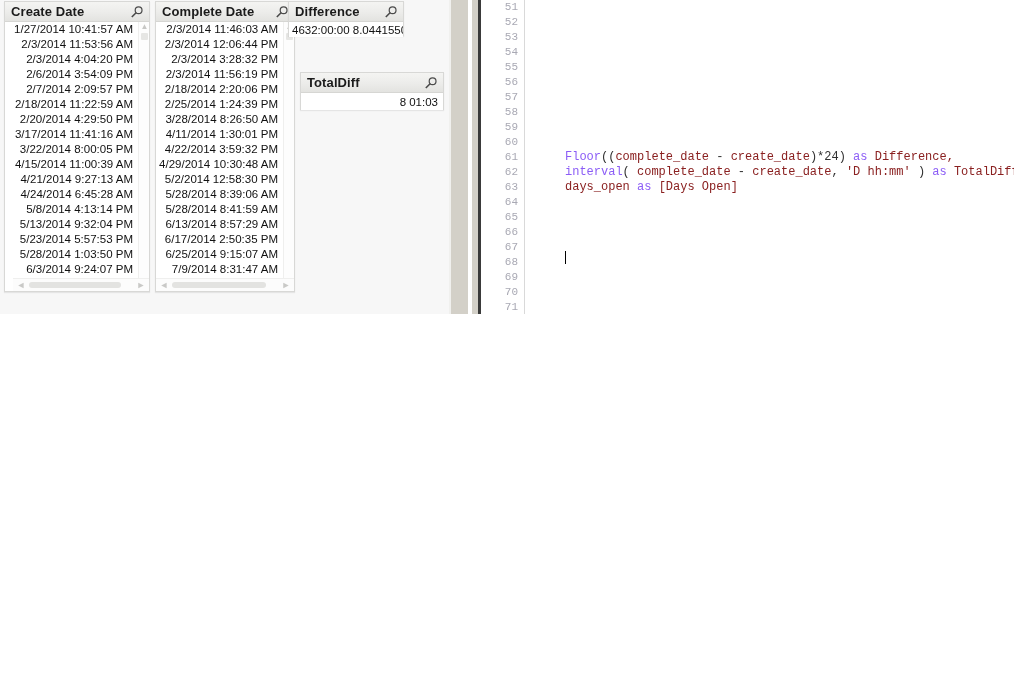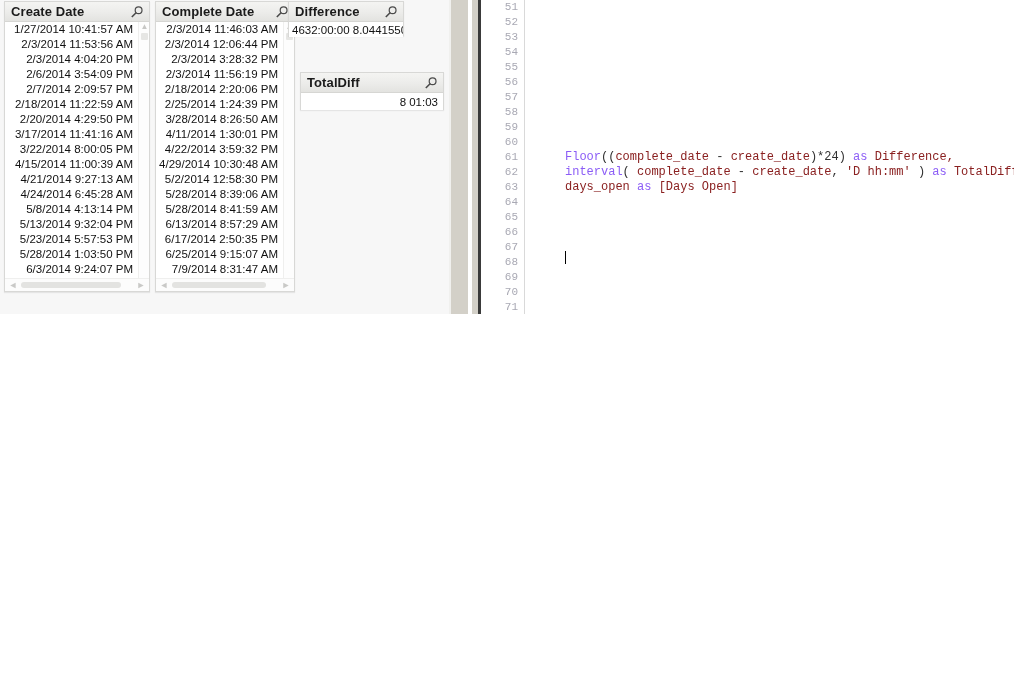--- a/index.html
+++ b/index.html
@@ -276,21 +276,21 @@
     <div class="listbox lb-create">
       <div class="lb-caption">
         <div class="lb-caption-title">Create Date</div>
         <div class="lb-search-icon">
           <svg viewBox="0 0 14 14" width="14" height="14">
             <circle cx="8.6" cy="5.2" r="3.4" fill="none" stroke="#4a4a4a" stroke-width="1.2"></circle>
             <line x1="6.1" y1="7.7" x2="1.8" y2="12.0" stroke="#4a4a4a" stroke-width="1.6"></line>
           </svg>
         </div>
       </div>
-      <div class="lb-body" style="height:269px;">
+      <div class="lb-body" style="height:269px;margin-left:8px;">
         <div class="lb-rows">
             <div class="lb-row">1/27/2014 10:41:57 AM</div>
             <div class="lb-row">2/3/2014 11:53:56 AM</div>
             <div class="lb-row">2/3/2014 4:04:20 PM</div>
             <div class="lb-row">2/6/2014 3:54:09 PM</div>
             <div class="lb-row">2/7/2014 2:09:57 PM</div>
             <div class="lb-row">2/18/2014 11:22:59 AM</div>
             <div class="lb-row">2/20/2014 4:29:50 PM</div>
             <div class="lb-row">3/17/2014 11:41:16 AM</div>
             <div class="lb-row">3/22/2014 8:00:05 PM</div>

